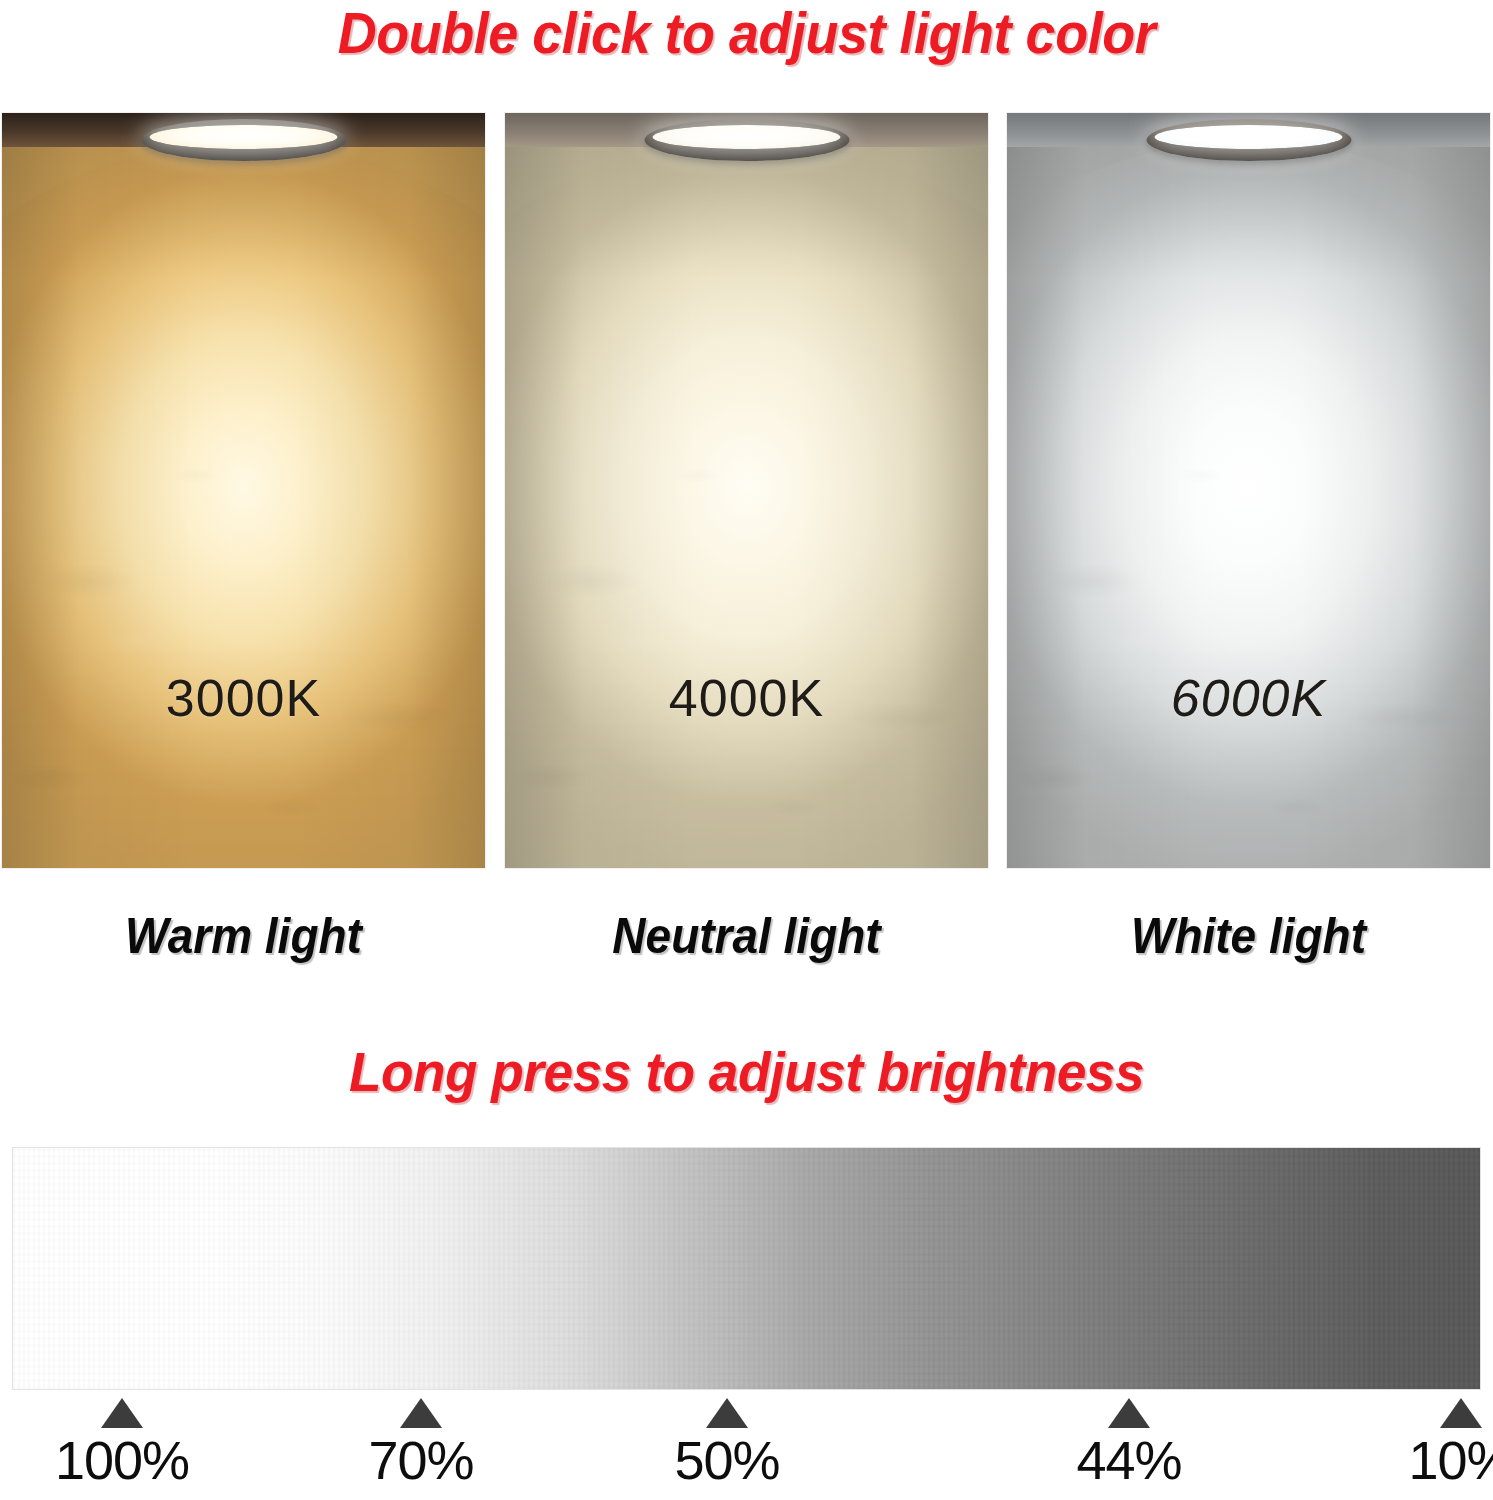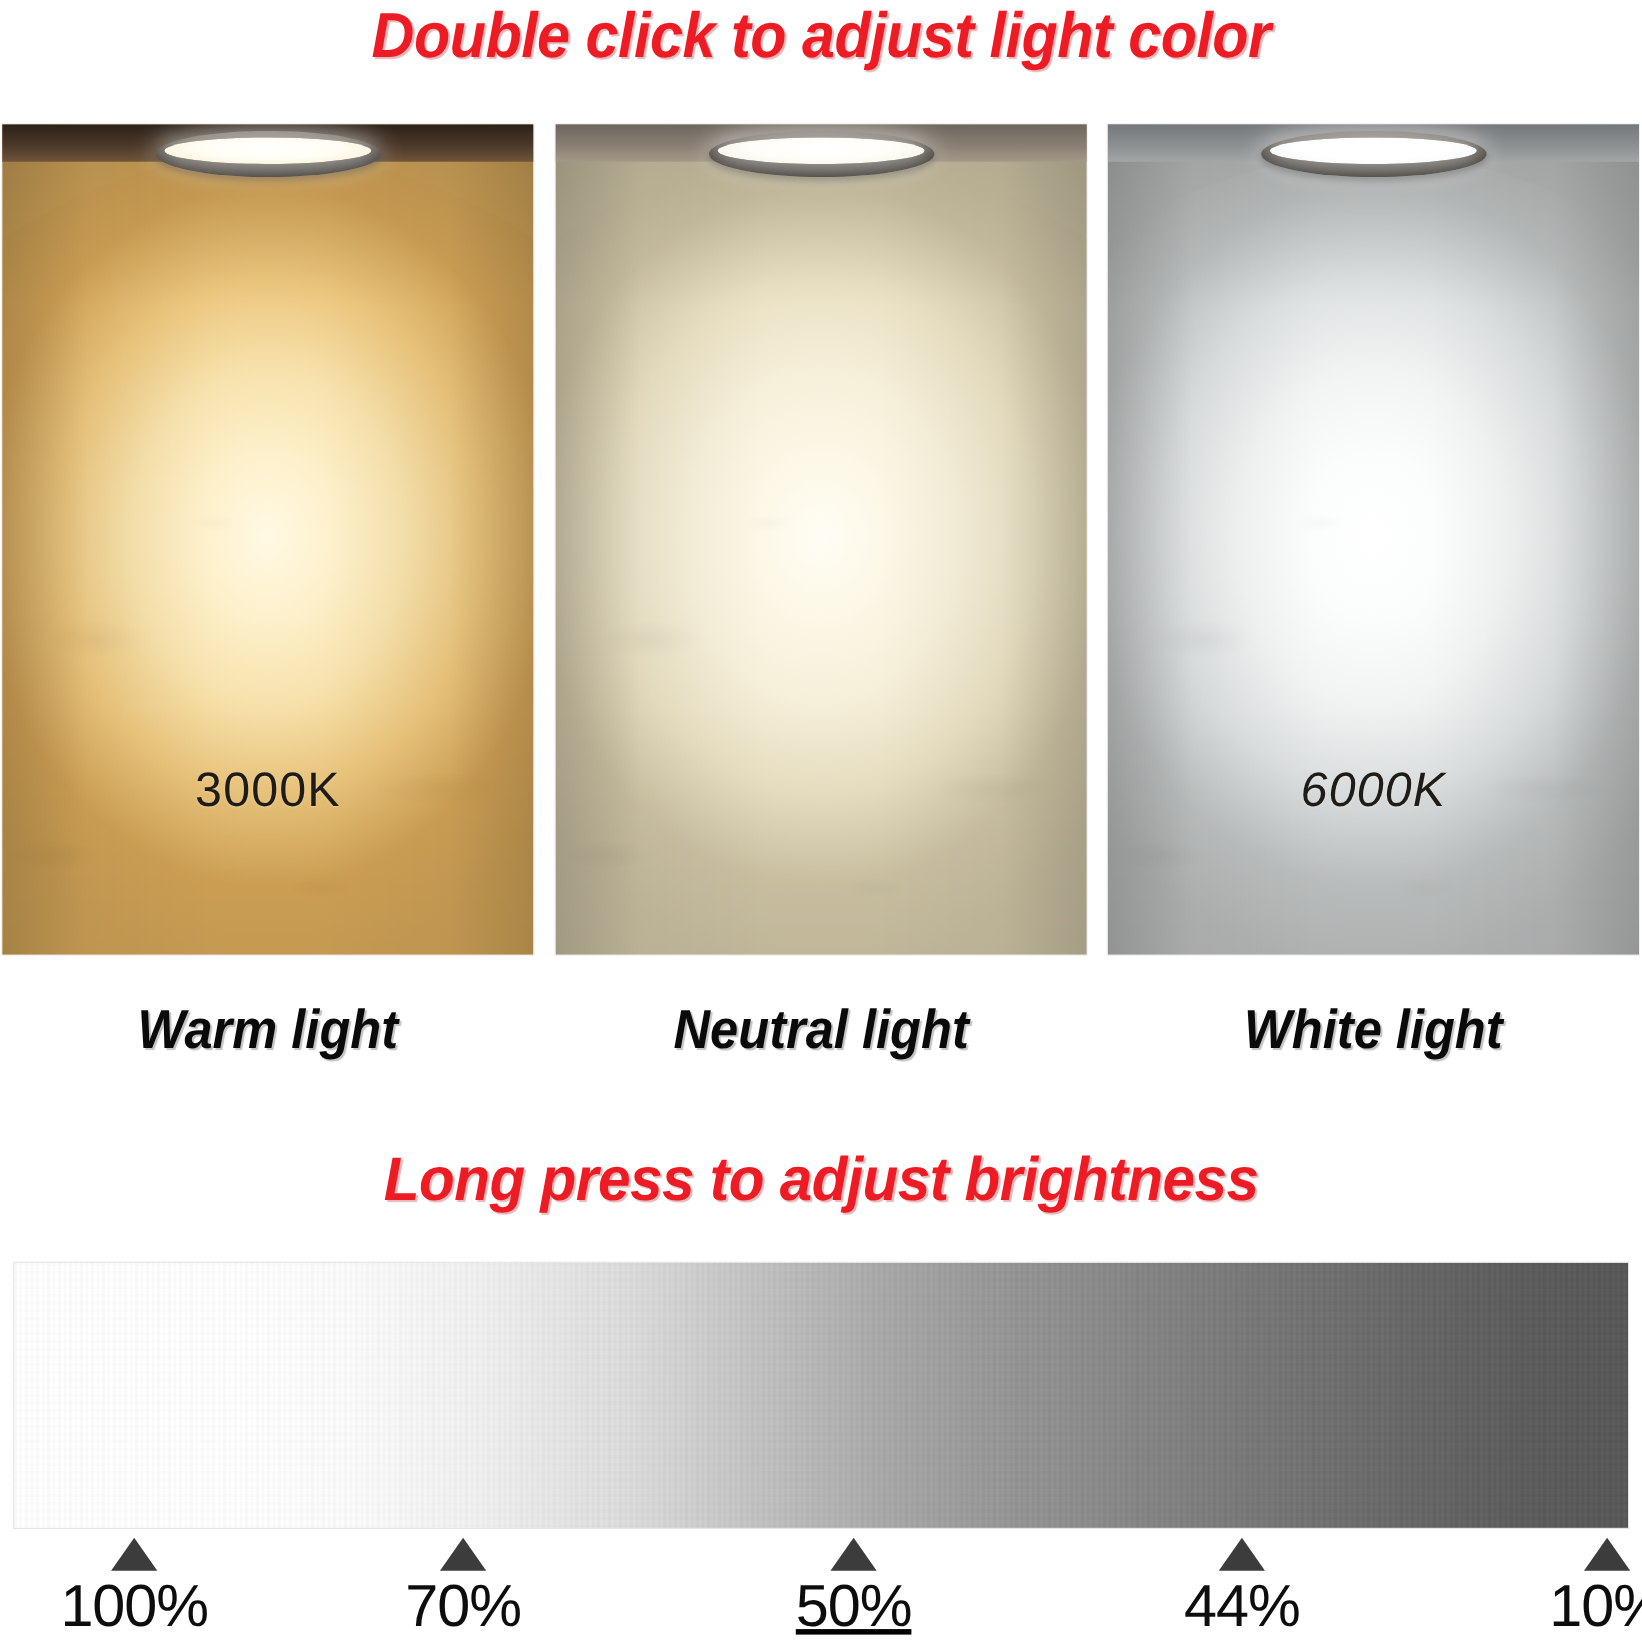--- a/index.html
+++ b/index.html
@@ -177,27 +177,26 @@
     background: radial-gradient(ellipse at 50% 42%, #ffffff 0%, #ffffff 48%, #f3f6f7 100%);
   }
 
   
   .kelvin {
     position: absolute;
     top: 555px;
     left: 0;
     width: 100%;
     text-align: center;
-    font-size: 44px;
+    font-size: 52px;
     line-height: 60px;
     letter-spacing: 1px;
     font-weight: normal;
     color: #1f1c18;
     text-shadow: 0 1px 2px rgba(255,255,255,0.30);
-    margin-top: 21px;
   }
 
   
   #captions {
     position: absolute;
     top: 905px;
     left: 0;
     width: 1282px;
     height: 80px;
   }
@@ -270,21 +269,21 @@
   .tick .pct {
     font-size: 54px;
     line-height: 60px;
     font-weight: normal;
     color: #0d0d0d;
     letter-spacing: -1px;
     white-space: nowrap;
   }
   #tick-0 { left: -22px; }
   #tick-1 { left: 277px; }
-  #tick-2 { left: 632px; text-decoration: underline; }
+  #tick-2 { left: 583px; }
   #tick-3 { left: 985px; }
   #tick-4 { left: 1317px; }
 </style>
 </head>
 <body>
 
 <div class="headline" id="headline-color">Double click to adjust light color</div>
 
 <div id="panels">
 
@@ -304,20 +303,21 @@
   <div class="panel" id="panel-1">
     <div class="wall"></div>
     <div class="glow"></div>
     <div class="texture"></div>
     <div class="vignette"></div>
     <div class="ceiling"></div>
     <div class="fixture">
       <div class="rim"></div>
       <div class="lens"></div>
     </div>
+    <div class="kelvin">4000K</div>
   </div>
 
   <div class="panel" id="panel-2">
     <div class="wall"></div>
     <div class="glow"></div>
     <div class="texture"></div>
     <div class="vignette"></div>
     <div class="ceiling"></div>
     <div class="fixture">
       <div class="rim"></div>

